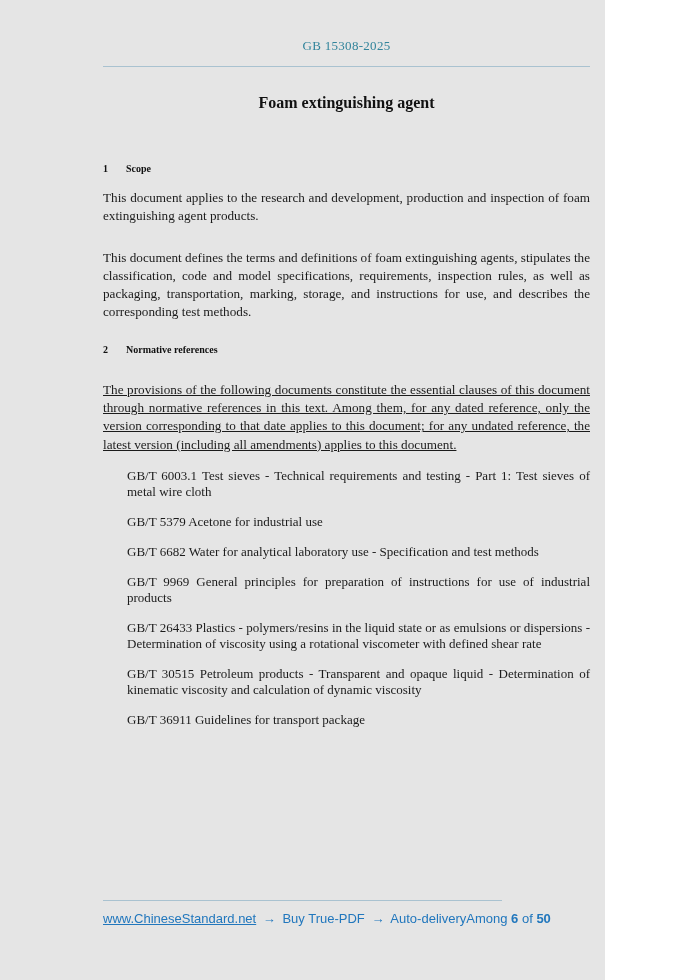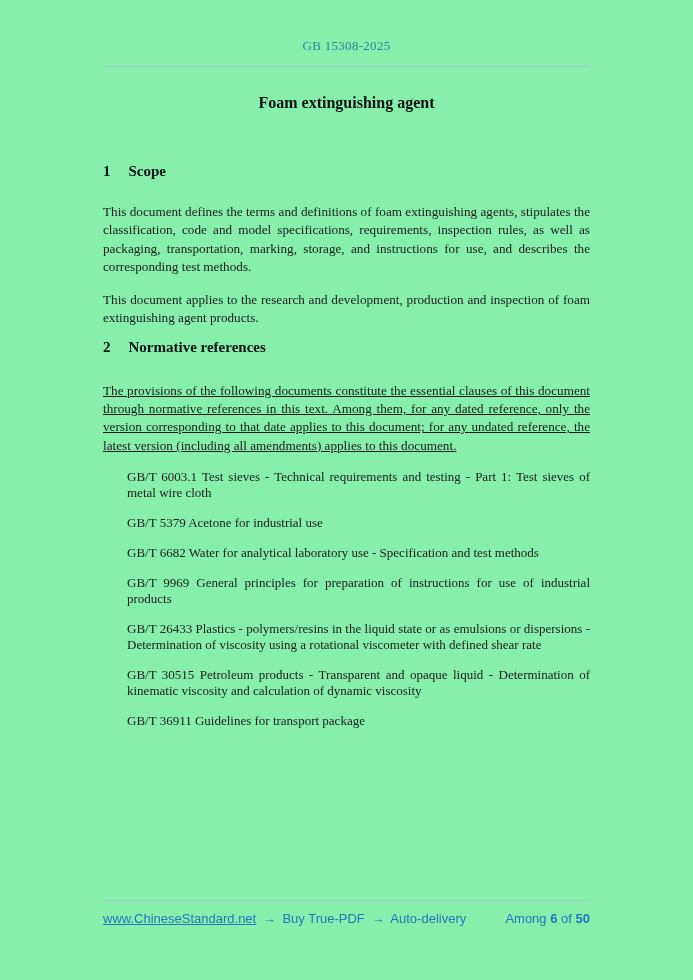--- a/index.html
+++ b/index.html
@@ -1,21 +1,21 @@
 <!DOCTYPE html>
 <html><head>
 <meta charset="utf-8">
 <style>
   * { margin: 0; padding: 0; box-sizing: border-box; }
   html, body { background: #ffffff; }
   .page {
     position: relative;
-    width: 693px;
+    width: 605px;
     height: 980px;
-    background: #86efac;
+    background: #e5e5e5;
     font-family: "Liberation Serif", serif;
     color: #1b1b1b;
     overflow: hidden;
   }
   .content {
     margin: 0 103px;
     width: 487px;
   }
   .doc-number {
     padding-top: 38px;
@@ -30,30 +30,30 @@
     height: 0;
   }
   .doc-title {
     margin-top: 27px;
     text-align: center;
     font-size: 16px;
     font-weight: bold;
     color: #111111;
   }
   .section-heading {
-    font-size: 15px;
+    font-size: 10px;
     font-weight: bold;
     color: #111111;
   }
   .section-heading .sec-num {
     display: inline-block;
     margin-right: 18px;
   }
   .heading-1 { margin-top: 51px; }
-  .heading-2 { margin-top: 11px; }
+  .heading-2 { margin-top: 22px; }
   .para {
     font-size: 13.2px;
     line-height: 18.3px;
     text-align: justify;
     text-justify: inter-word;
   }
   .para-1a { margin-top: 23px; }
   .para-1b { margin-top: 15px; }
   .para-2a { margin-top: 26px; text-decoration: underline; }
   .ref {
@@ -95,22 +95,22 @@
   <div class="content">
     <div class="doc-number">GB 15308-2025</div>
     <div class="header-rule"></div>
 
     <div class="doc-title">Foam extinguishing agent</div>
 
     <div class="section-heading heading-1">
       <span class="sec-num">1</span><span>Scope</span>
     </div>
 
+    <div class="para para-1b">This document applies to the research and development, production and inspection of foam extinguishing agent products.</div>
     <div class="para para-1a">This document defines the terms and definitions of foam extinguishing agents, stipulates the classification, code and model specifications, requirements, inspection rules, as well as packaging, transportation, marking, storage, and instructions for use, and describes the corresponding test methods.</div>
-    <div class="para para-1b">This document applies to the research and development, production and inspection of foam extinguishing agent products.</div>
 
     <div class="section-heading heading-2">
       <span class="sec-num">2</span><span>Normative references</span>
     </div>
 
     <div class="para para-2a">The provisions of the following documents constitute the essential clauses of this document through normative references in this text. Among them, for any dated reference, only the version corresponding to that date applies to this document; for any undated reference, the latest version (including all amendments) applies to this document.</div>
 
     <div class="ref ref-first">GB/T 6003.1 Test sieves - Technical requirements and testing - Part 1: Test sieves of metal wire cloth</div>
     <div class="ref">GB/T 5379 Acetone for industrial use</div>
     <div class="ref">GB/T 6682 Water for analytical laboratory use - Specification and test methods</div>

